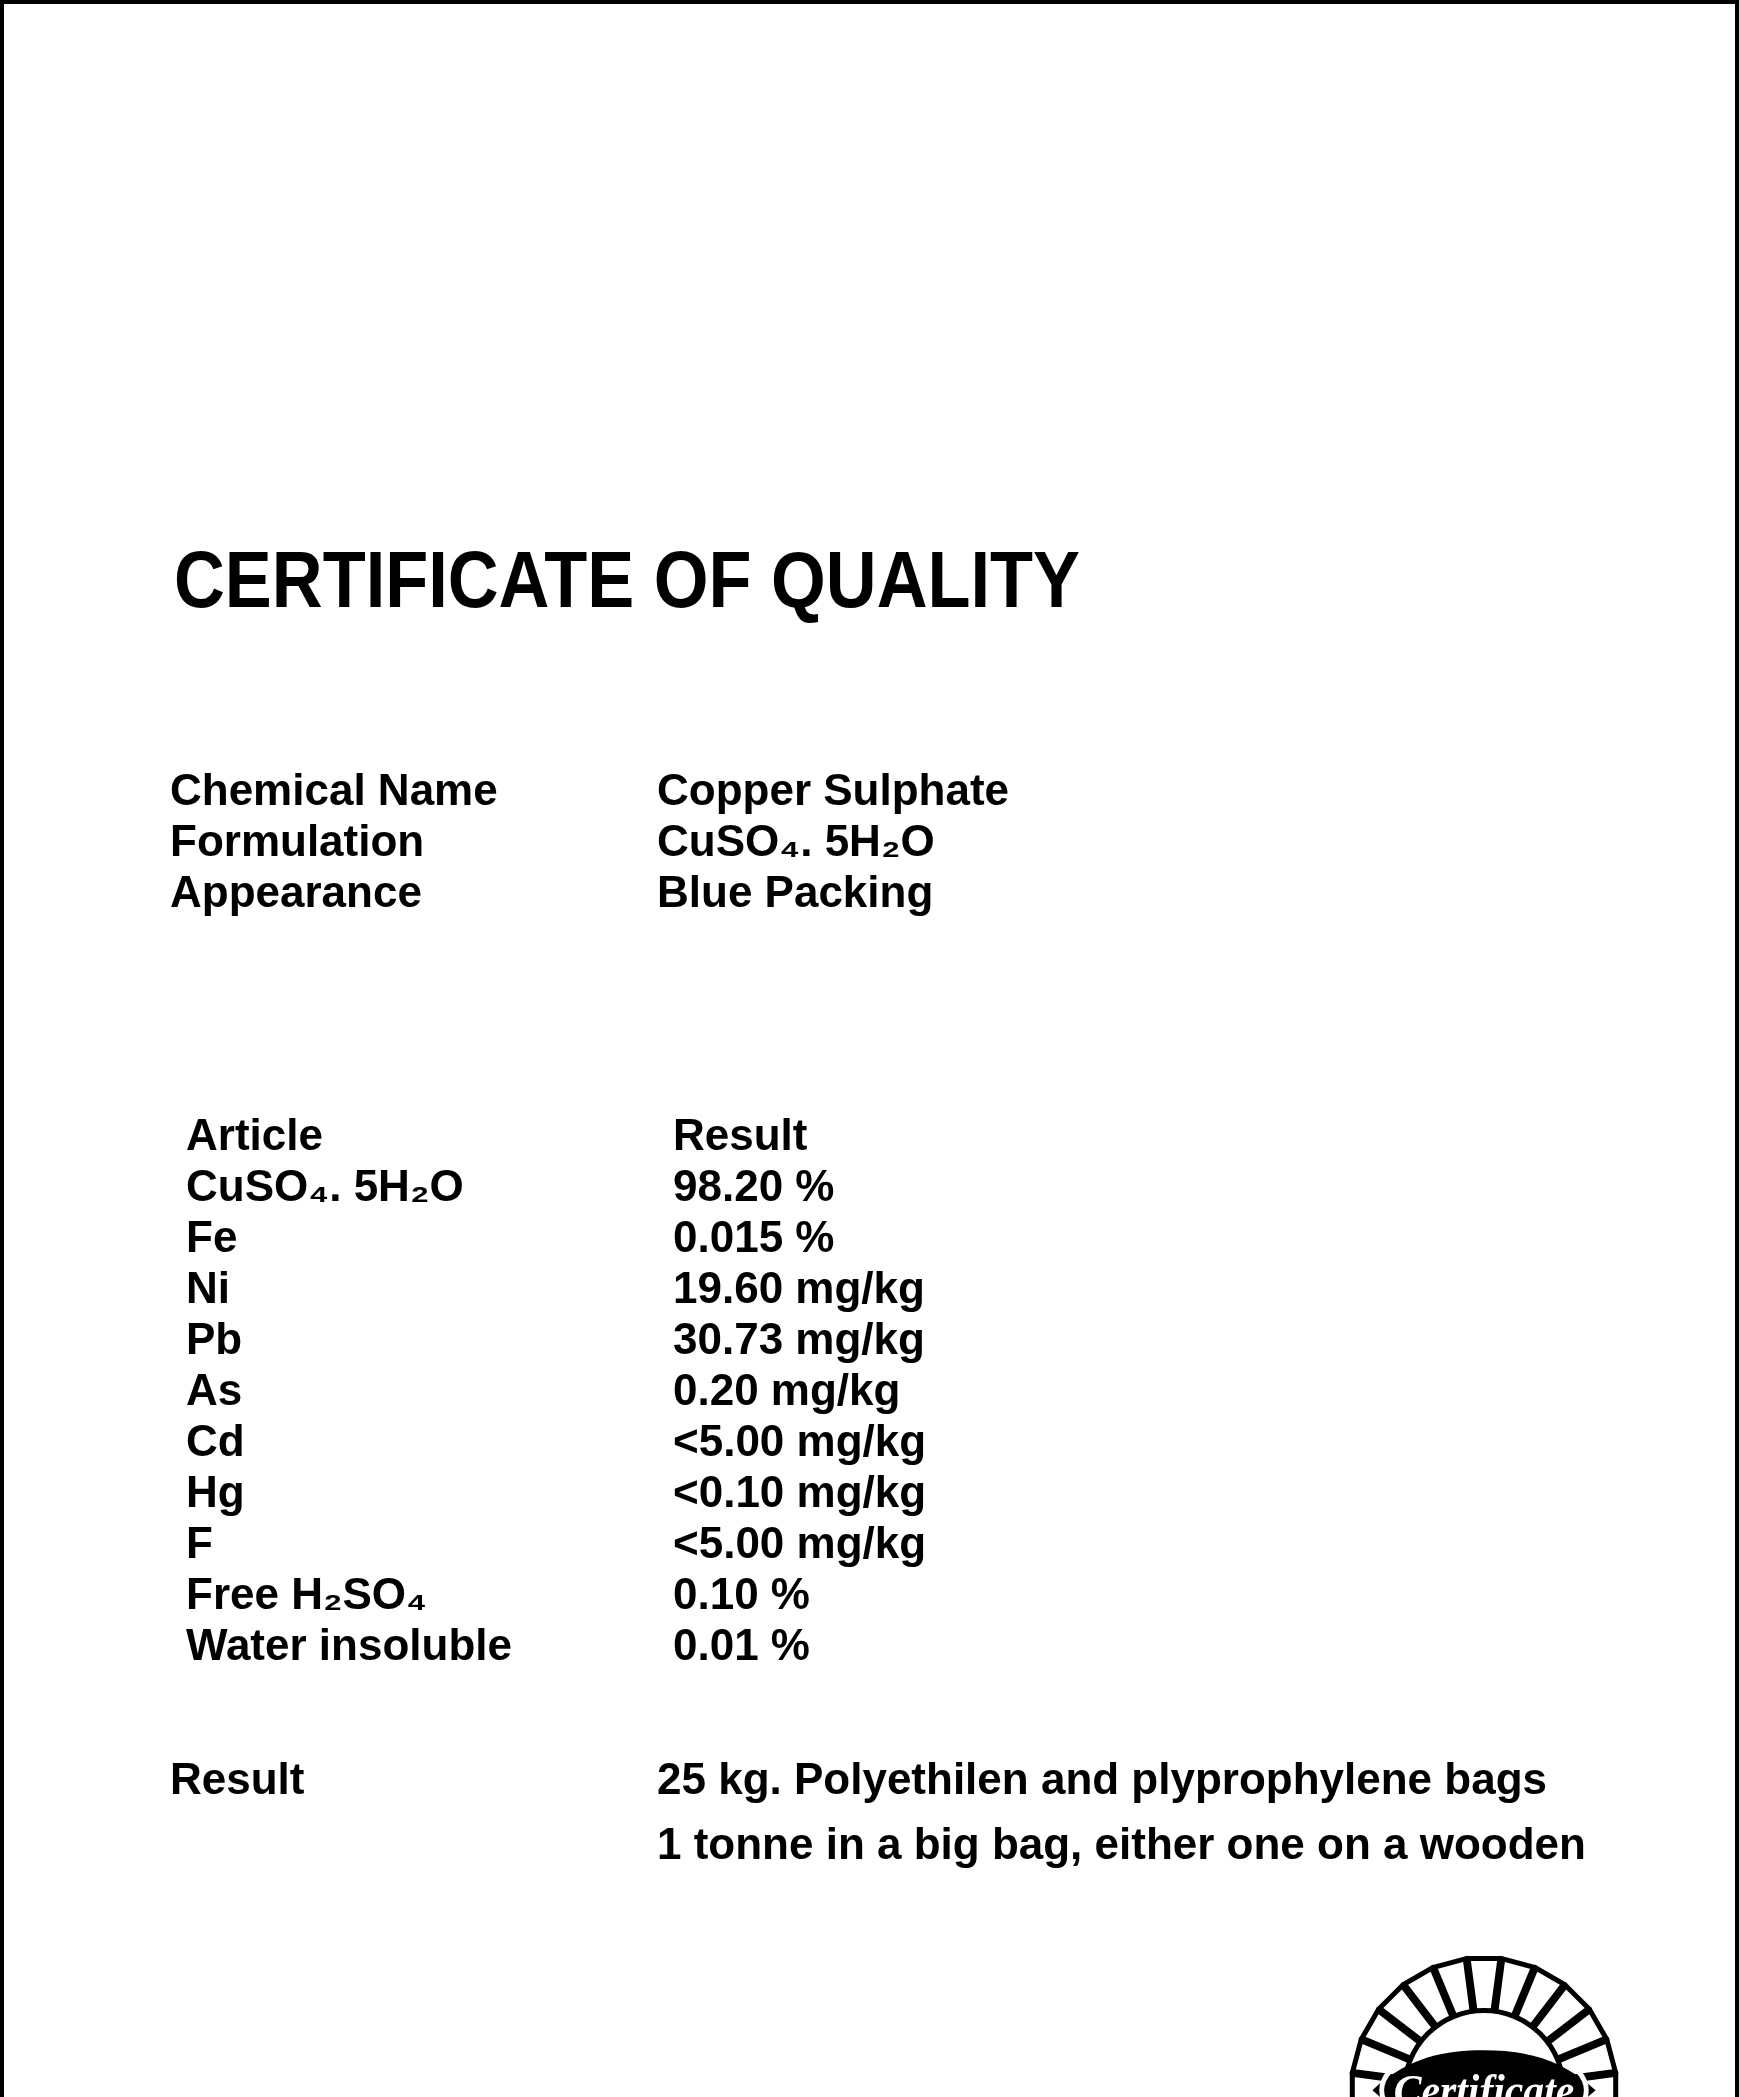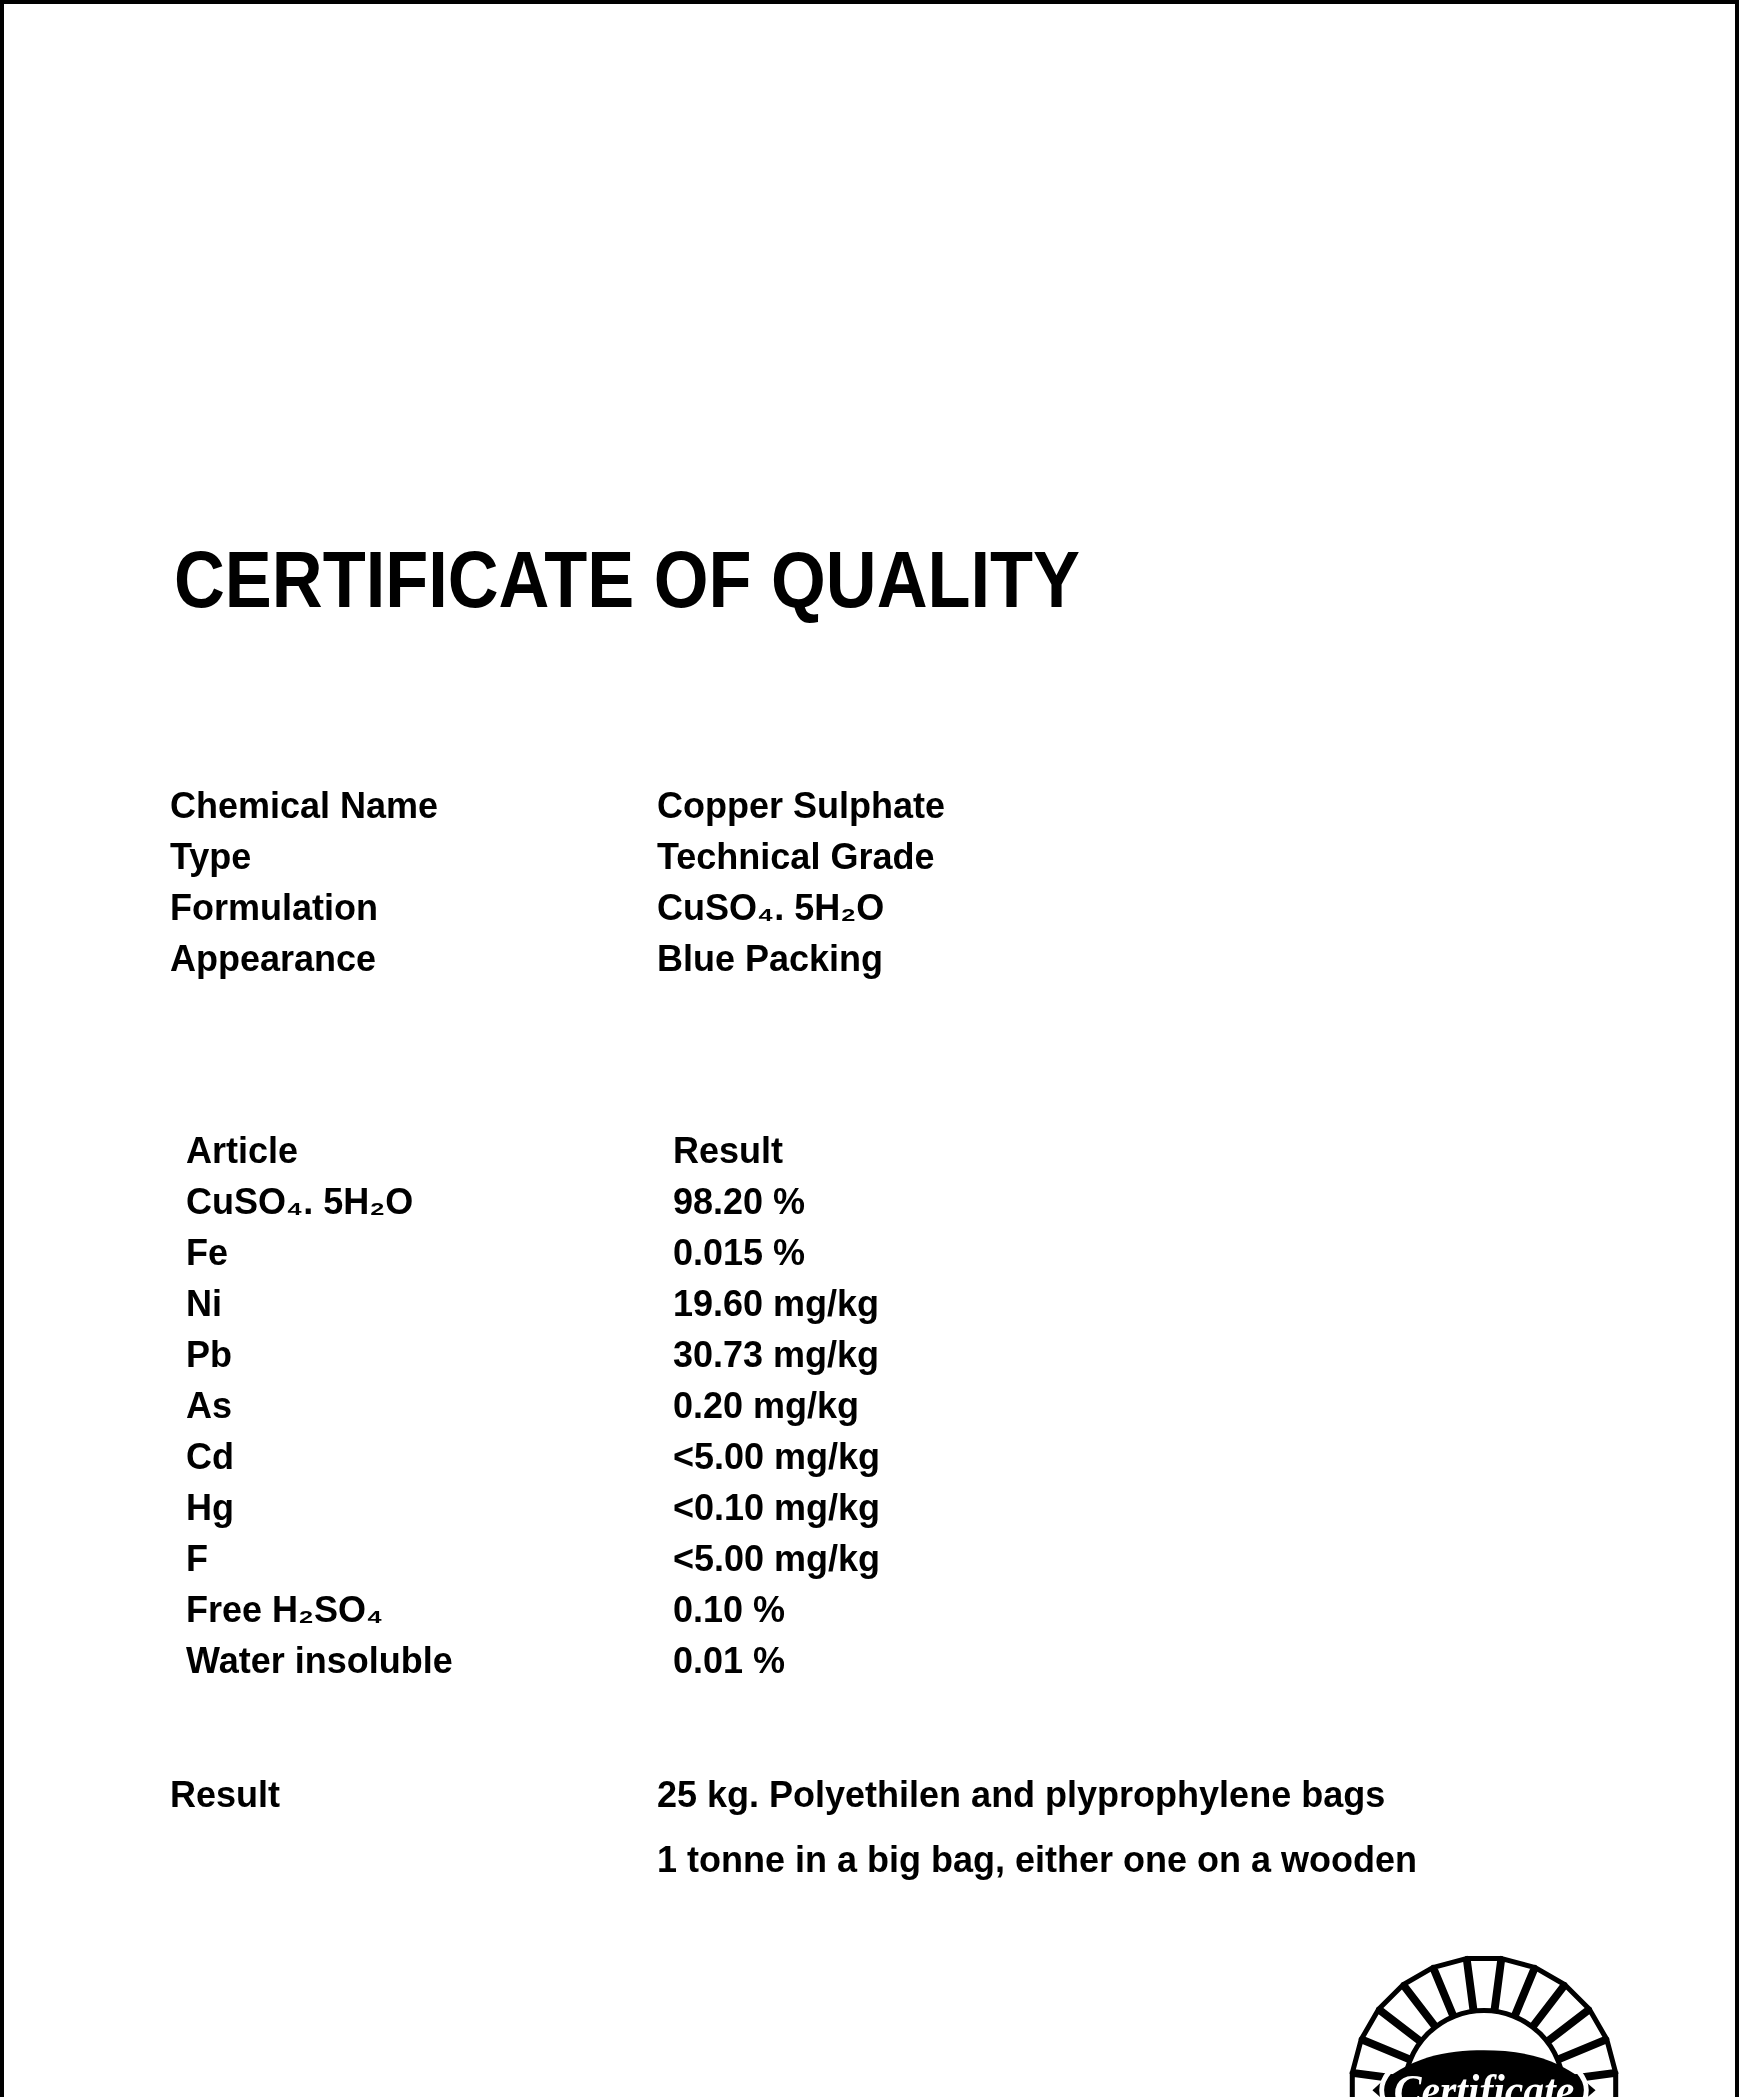--- a/index.html
+++ b/index.html
@@ -36,22 +36,22 @@
     position: absolute;
     left: 0;
     width: 1739px;
   }
   .row {
     position: relative;
     height: 51px;
   }
   .cell {
     position: absolute;
-    top: 16px;
-    font-size: 36px;
+    top: 0;
+    font-size: 44px;
     line-height: 51px;
     white-space: nowrap;
   }
   .lbl { left: 170px; }
   .val { left: 657px; }
   .info-block    { top: 764px; }
   .table-block   { top: 1109px; padding-left: 16px; }
   .packing-block { top: 1753px; }
   .packing-para2 { top: 1818px; }
   .badge {
@@ -71,24 +71,20 @@
 <body>
 
 <div class="frame"></div>
 
 <div class="title">CERTIFICATE OF QUALITY</div>
 
 <div class="block info-block">
   <div class="row">
     <span class="cell lbl">Chemical Name</span>
     <span class="cell val">Copper Sulphate</span>
-  </div>
-  <div class="row">
-    <span class="cell lbl">Type</span>
-    <span class="cell val">Technical Grade</span>
   </div>
   <div class="row">
     <span class="cell lbl">Formulation</span>
     <span class="cell val">CuSO₄. 5H₂O</span>
   </div>
   <div class="row">
     <span class="cell lbl">Appearance</span>
     <span class="cell val">Blue Packing</span>
   </div>
 </div>

